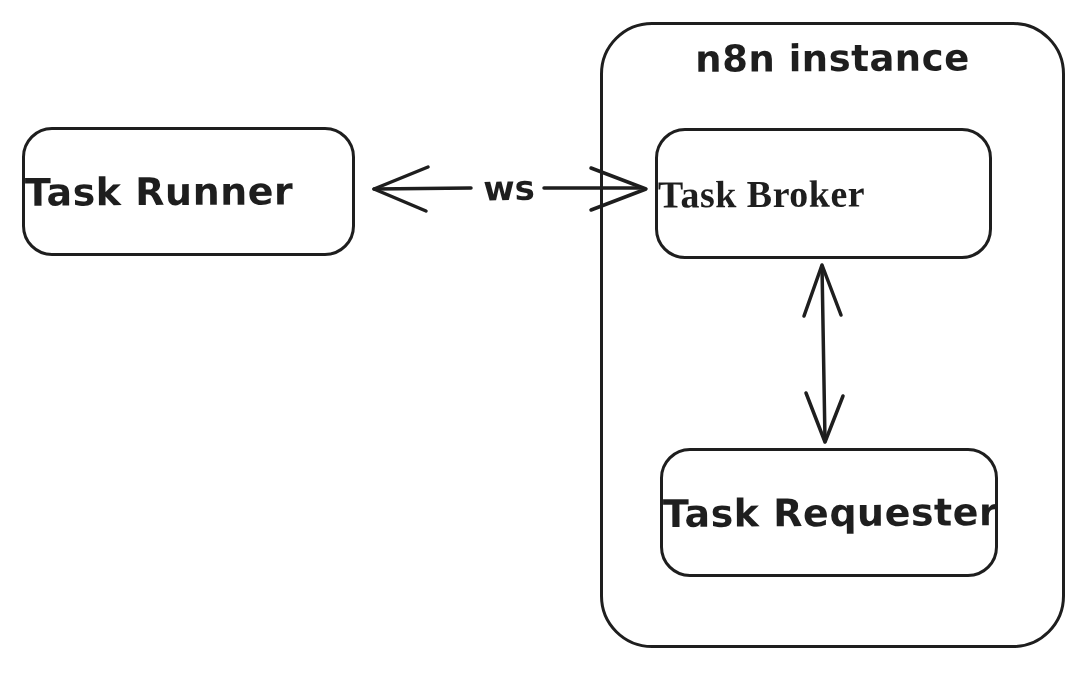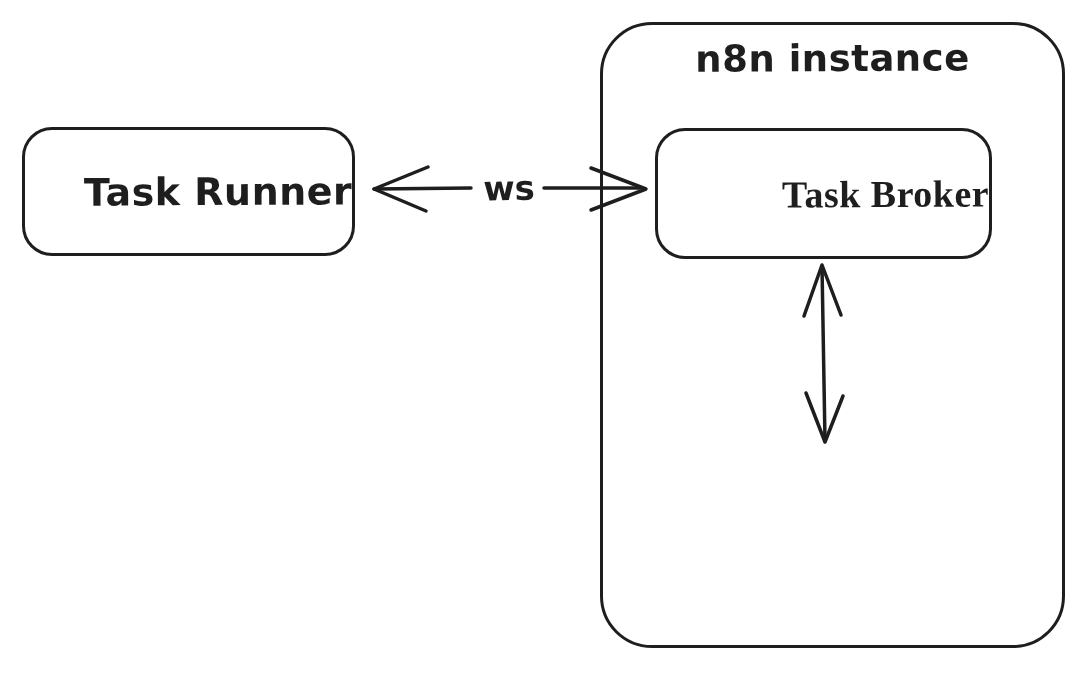--- a/index.html
+++ b/index.html
@@ -14,21 +14,21 @@
     background: #ffffff;
     overflow: hidden;
   }
   .node {
     position: absolute;
     border: 3.5px solid #1e1e1e;
     border-radius: 30px;
     background: #ffffff;
     display: flex;
     align-items: center;
-    justify-content: flex-end;
+    justify-content: flex-start;
     z-index: 2;
   }
   .node span {
     font-size: 38px;
     font-weight: 700;
     color: #1e1e1e;
     letter-spacing: 0.5px;
     white-space: nowrap;
     
     transform: rotate(-0.3deg);
@@ -107,16 +107,19 @@
   </div>
 
   <div class="group-box">
     <div class="group-title">n8n instance</div>
   </div>
 
   <div class="node task-broker">
     <span>Task Broker</span>
   </div>
 
+  <div class="node task-requester">
+    <span>Task Requester</span>
+  </div>
 
   <div class="edge-label">ws</div>
 
 </div>
 
 </body></html>

